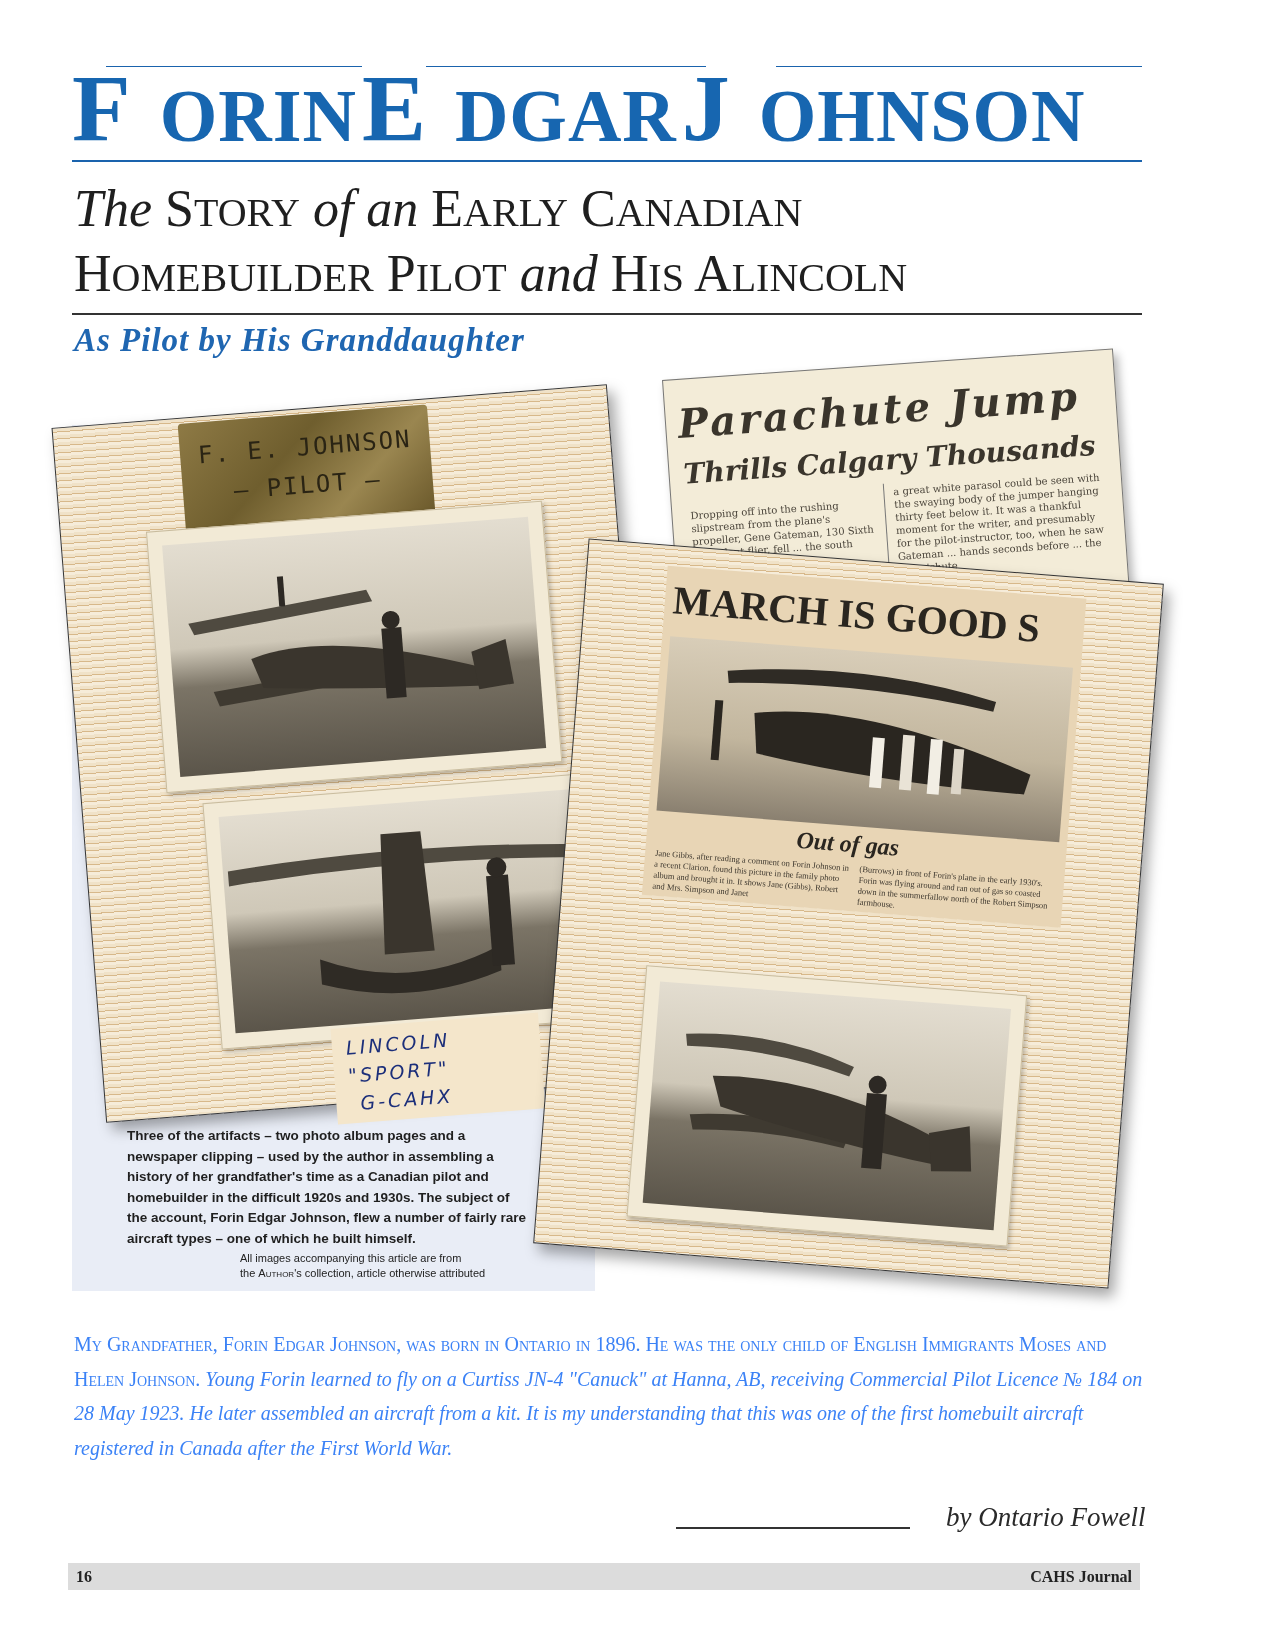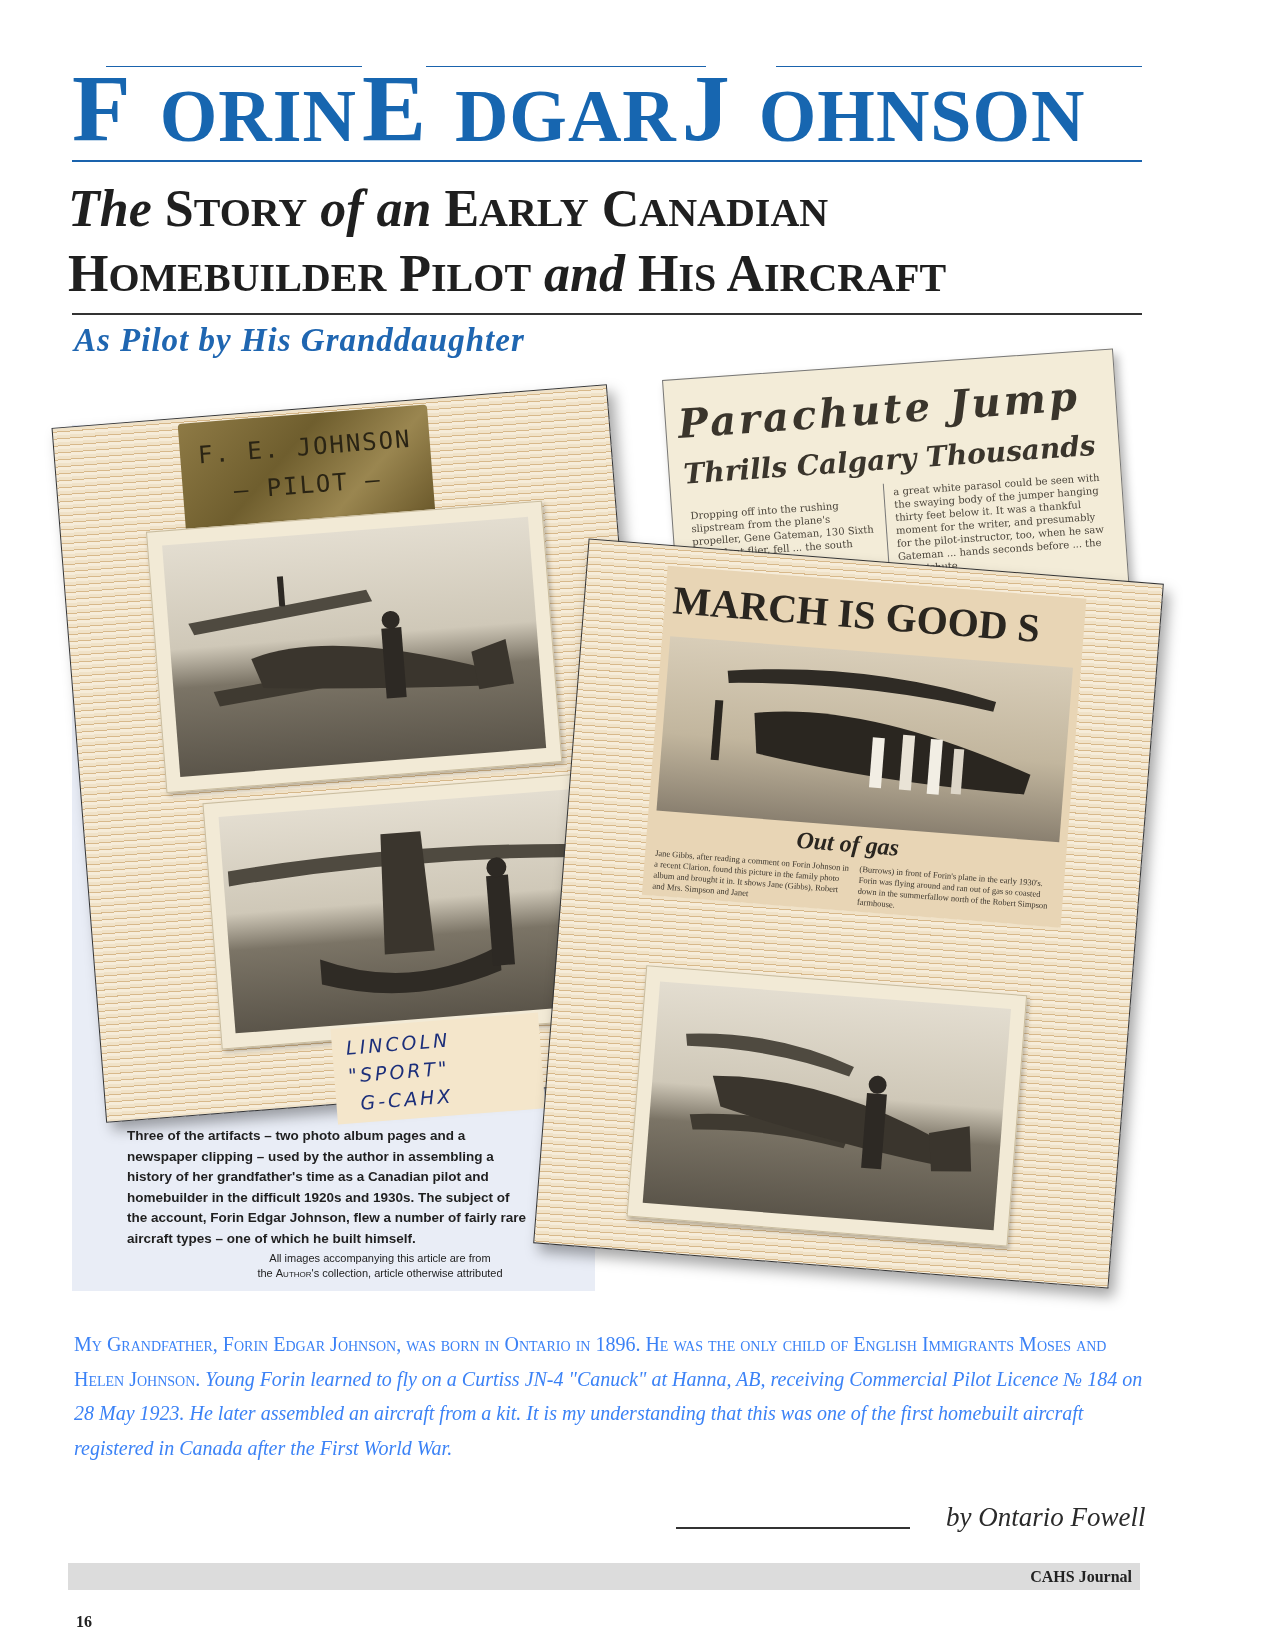--- a/index.html
+++ b/index.html
@@ -2,31 +2,31 @@
 <html><head>
 <meta charset="utf-8">
 <style>
   html,body{margin:0;padding:0;background:#fff;}
   body{width:1275px;height:1650px;position:relative;overflow:hidden;font-family:"Liberation Serif",serif;color:#222;}
   
   .rule{position:absolute;height:1px;background:#1a63ad;}
   .title{position:absolute;left:72px;top:56px;width:1080px;height:106px;color:#1766b0;font-family:"Liberation Serif",serif;font-weight:bold;white-space:nowrap;letter-spacing:1px;}
   .title .big{font-size:96px;line-height:106px;}
   .title .sm{font-size:74px;margin-left:28px;}
-  .sub1,.sub2{position:absolute;left:68px;color:#1f1f1f;font-family:"Liberation Serif",serif;white-space:nowrap;font-weight:bold;}
+  .sub1,.sub2{position:absolute;left:74px;color:#1f1f1f;font-family:"Liberation Serif",serif;white-space:nowrap;font-weight:normal;}
   .sub1{top:178px;font-size:52px;line-height:62px;}
   .sub2{top:244px;font-size:52px;line-height:60px;}
   .sub1 .it,.sub2 .it{font-style:italic;}
   .sub1 .sc,.sub2 .sc{font-size:40px;}
   .darkrule{position:absolute;left:72px;width:1070px;height:2px;background:#333;top:313px;}
   .tagline{position:absolute;left:74px;top:322px;font-size:33px;font-style:italic;font-weight:bold;color:#1f66b1;font-family:"Liberation Serif",serif;letter-spacing:1px;}
   
   .cap-bg{position:absolute;left:72px;top:425px;width:523px;height:866px;background:#e9edf6;}
   .caption{position:absolute;left:127px;top:1126px;width:400px;font-family:"Liberation Sans",sans-serif;font-weight:bold;font-size:13.5px;line-height:20.5px;color:#1f1f1f;}
-  .credit{position:absolute;left:240px;top:1251px;width:280px;text-align:center;font-family:"Liberation Sans",sans-serif;font-size:11px;line-height:15px;color:#222;}
+  .credit{position:absolute;left:240px;top:1251px;width:280px;text-align:left;font-family:"Liberation Sans",sans-serif;font-size:11px;line-height:15px;color:#222;}
   .credit .scap{font-variant:small-caps;}
   
   .page{position:absolute;box-shadow:6px 8px 14px rgba(0,0,0,0.35);border:1px solid #333;
     background:repeating-linear-gradient(180deg,#f0e2c8 0px,#f0e2c8 3px,#d7b88a 3px,#d7b88a 4px,#f6ecd9 4px,#f6ecd9 7px);}
   .plate{position:absolute;background:linear-gradient(135deg,#8e7a45,#6f5e2e 40%,#9a8650 70%,#6a582a);border-radius:4px;color:#2a2414;font-family:"DejaVu Sans Mono",monospace;text-align:center;font-size:24px;line-height:38px;letter-spacing:2px;}
   .photo{position:absolute;background:#f2ead6;border:1px solid #c9bc9e;box-shadow:2px 3px 5px rgba(0,0,0,0.25);}
   .photo .img{position:absolute;left:14px;top:14px;right:14px;bottom:14px;background:linear-gradient(180deg,#e3ddd0 0%,#cfc8b8 45%,#7b7466 62%,#5b554a 100%);}
   .plane{position:absolute;}
   .label-card{position:absolute;background:#f4e6cb;color:#1c2f7a;font-family:"DejaVu Sans",sans-serif;font-style:italic;font-size:19px;line-height:28px;letter-spacing:3px;padding:6px 14px;}
   
@@ -37,21 +37,21 @@
   .outgas{position:absolute;font-family:"Liberation Serif",serif;font-style:italic;font-weight:bold;color:#2a2620;}
   .clipbody{position:absolute;font-family:"Liberation Serif",serif;font-size:8.5px;line-height:11px;color:#3d372e;}
   
   .bodytext{position:absolute;left:74px;top:1327px;width:1070px;font-family:"Liberation Serif",serif;font-size:20px;line-height:34.5px;color:#3b82f6;}
   .bodytext .smc{font-variant:small-caps;}
   .bodytext .it{font-style:italic;}
   .sigline{position:absolute;left:676px;top:1527px;width:234px;height:2px;background:#333;}
   .byline{position:absolute;left:946px;top:1502px;font-family:"Liberation Serif",serif;font-style:italic;font-size:27px;color:#2a2a2a;}
   
   .footer{position:absolute;left:68px;top:1563px;width:1072px;height:27px;background:#dcdcdc;font-family:"Liberation Serif",serif;font-weight:bold;font-size:16px;line-height:27px;color:#222;}
-  .footer .l{position:absolute;left:8px;margin-top:45px;}
+  .footer .l{position:absolute;left:8px;}
   .footer .r{position:absolute;right:8px;}
 </style>
 </head>
 <body>
 
 <div class="rule" style="left:106px;top:66px;width:256px;"></div>
 <div class="rule" style="left:426px;top:66px;width:280px;"></div>
 <div class="rule" style="left:776px;top:66px;width:366px;"></div>
 
 <div class="title">
@@ -66,21 +66,21 @@
   <span>S</span><span class="sc">TORY</span>
   <span class="it">of an</span>
   <span>E</span><span class="sc">ARLY</span>
   <span>C</span><span class="sc">ANADIAN</span>
 </div>
 <div class="sub2">
   <span>H</span><span class="sc">OMEBUILDER</span>
   <span>P</span><span class="sc">ILOT</span>
   <span class="it">and</span>
   <span>H</span><span class="sc">IS</span>
-  <span>A</span><span class="sc">IRCRAFT</span>
+  <span>A</span><span class="sc">LINCOLN</span>
 </div>
 <div class="darkrule"></div>
 <div class="tagline">As Pilot by His Granddaughter</div>
 
 <div class="cap-bg"></div>
 
 <div class="news" style="left:662px;top:380px;width:450px;height:240px;transform:rotate(-4deg);transform-origin:top left;">
   <div class="head1" style="left:12px;top:20px;font-size:40px;letter-spacing:3px;">Parachute Jump</div>
   <div class="head1" style="left:14px;top:78px;font-size:28px;">Thrills Calgary Thousands</div>
   <div class="body" style="left:18px;top:130px;width:190px;">Dropping off into the rushing slipstream from the plane's propeller, Gene Gateman, 130 Sixth ... student-flier, fell ... the south</div>

